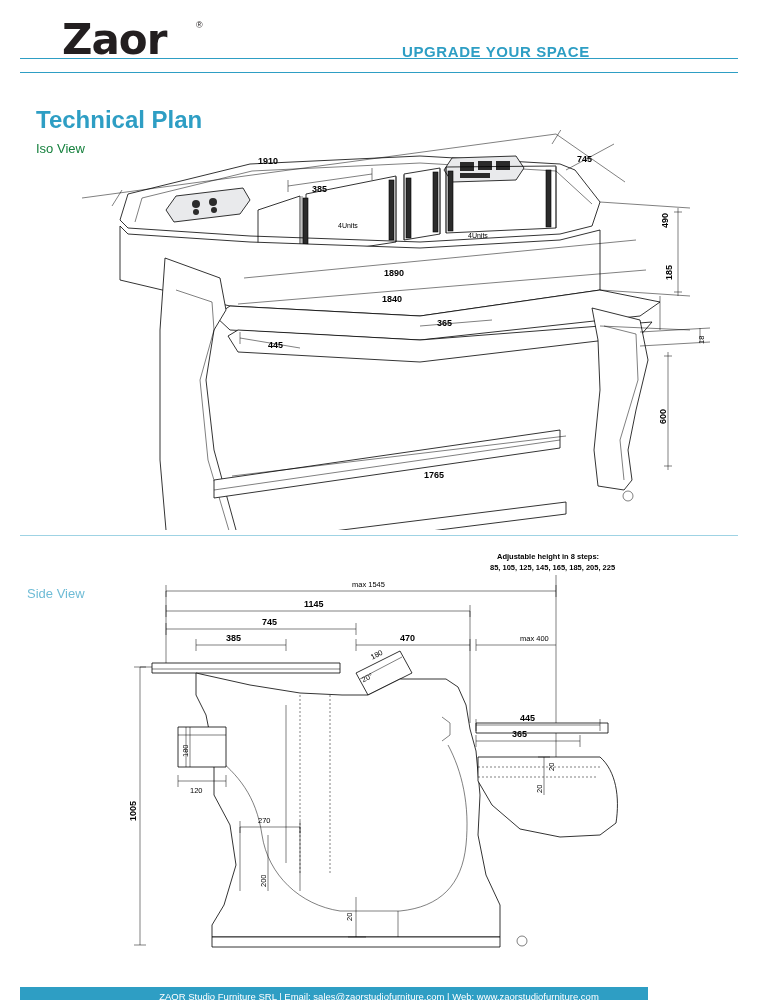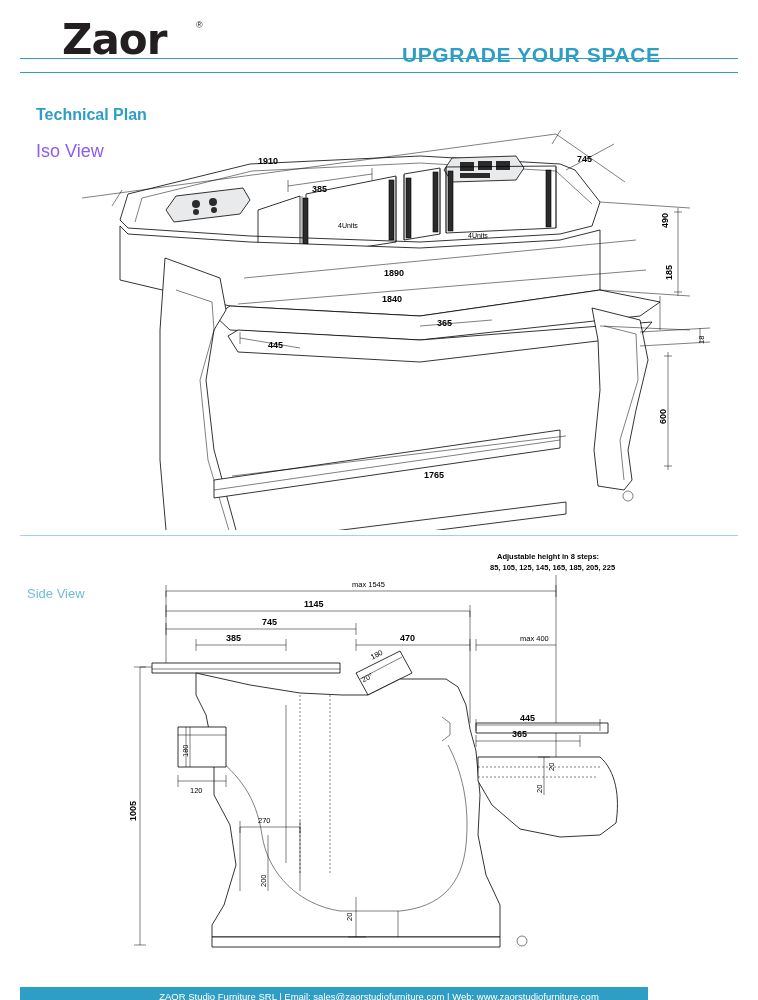--- a/index.html
+++ b/index.html
@@ -41,50 +41,50 @@
     position: absolute;
     left: 196px; top: 8px;
     font-size: 9px;
     color: #231f20;
   }
   .tagline {
     position: absolute;
     left: 402px; top: 31px;
     font-family: "Liberation Sans", sans-serif;
     font-weight: bold;
-    font-size: 21px;
+    font-size: 15px;
     letter-spacing: 0.6px;
     color: #2e9ec4;
   }
   .header-rule {
     position: absolute;
     left: 20px; top: 46px;
     width: 718px; height: 1px;
     background: #2e9ec4;
   }
   .header-rule2 {
     position: absolute;
     left: 20px; top: 60px;
     width: 718px; height: 1px;
     background: #2e9ec4;
   }
 
   
   .title-main {
     position: absolute;
     left: 36px; top: 106px;
-    font-size: 16px;
+    font-size: 24px;
     font-weight: bold;
     color: #2e9ec4;
   }
   .title-iso {
     position: absolute;
     left: 36px; top: 141px;
-    font-size: 18px;
-    color: #8b5cf6;
+    font-size: 13px;
+    color: #15803d;
   }
   .title-side {
     position: absolute;
     left: 27px; top: 570px;
     font-size: 13px;
     color: #6fbcd6;
     margin-top: 16px;
   }
 
   .divider {

